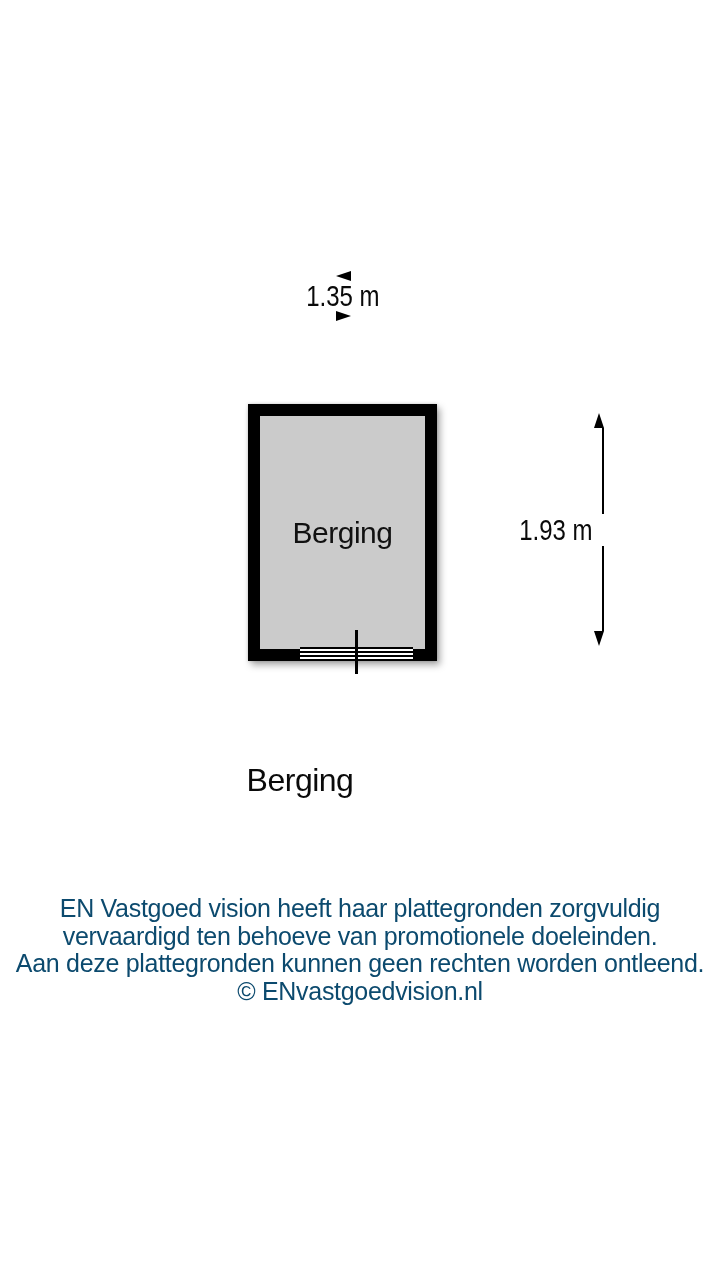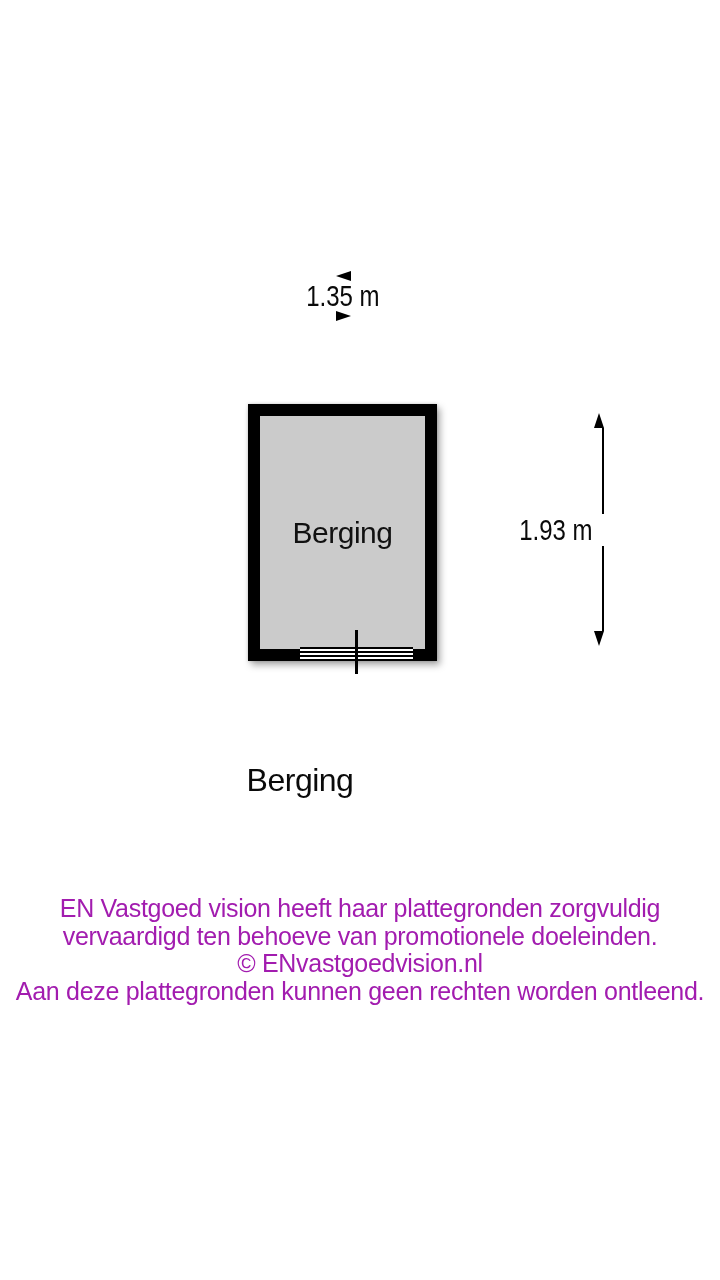--- a/index.html
+++ b/index.html
@@ -115,21 +115,21 @@
 
   
   .disclaimer {
     position: absolute;
     left: 0; top: 895px;
     width: 720px;
     text-align: center;
     font-size: 25px;
     line-height: 27.5px;
     letter-spacing: -0.3px;
-    color: #a21caf;
+    color: #0c4a6e;
   }
   .disclaimer div { white-space: nowrap; }
 </style>
 </head>
 <body>
 
 <div id="canvas">
 
   <div class="h-dim">
     <span class="tri-left"></span>
@@ -153,17 +153,17 @@
     <span class="dim-label">1.93 m</span>
     <span class="vline"></span>
     <span class="tri-down"></span>
   </div>
 
   <div class="plan-title">Berging</div>
 
   <div class="disclaimer">
     <div>EN Vastgoed vision heeft haar plattegronden zorgvuldig</div>
     <div>vervaardigd ten behoeve van promotionele doeleinden.</div>
+    <div>Aan deze plattegronden kunnen geen rechten worden ontleend.</div>
     <div>© ENvastgoedvision.nl</div>
-    <div>Aan deze plattegronden kunnen geen rechten worden ontleend.</div>
   </div>
 
 </div>
 
 </body></html>

